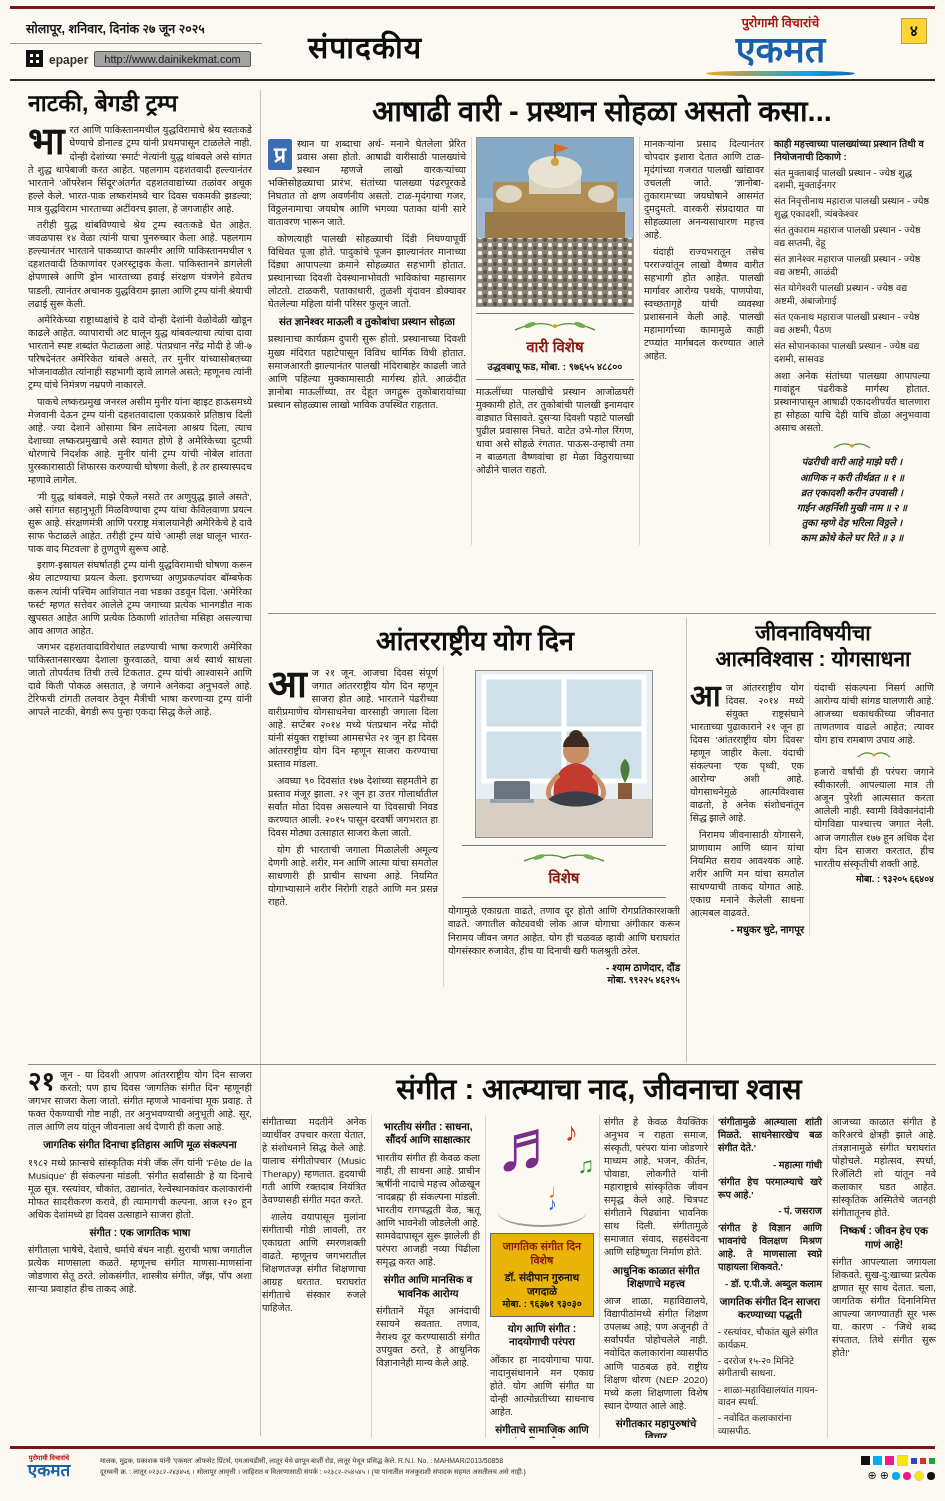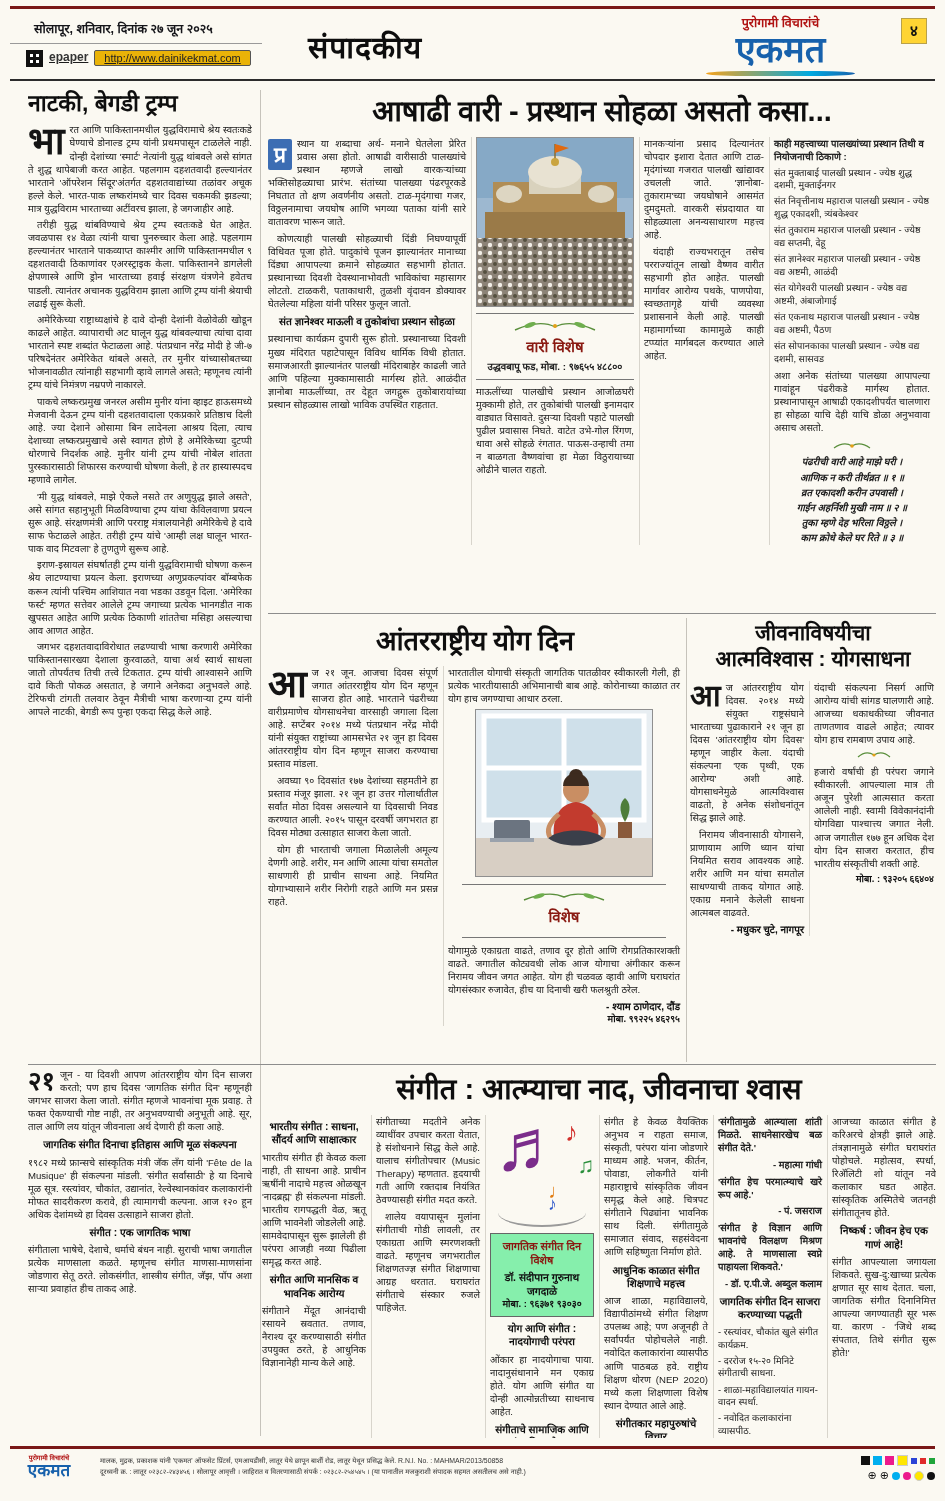--- a/index.html
+++ b/index.html
@@ -7,28 +7,28 @@
         font-family:"Liberation Sans","DejaVu Sans",sans-serif;color:#1c1c1c;overflow:hidden;}
   .abs{position:absolute;}
   .clip{overflow:hidden;}
   .hrule{position:absolute;background:#8d8d8d;height:1px;}
   .vrule{position:absolute;background:#c6c3bb;width:1px;}
   h1,h2{margin:0;font-weight:800;color:#0e0e0e;}
 
   
   .top-line{position:absolute;left:10px;top:6px;width:925px;height:3px;background:#7a1818;}
   .hdr{position:absolute;left:10px;top:12px;width:925px;height:64px;}
-  .hdr-date{position:absolute;left:16px;top:8px;font-size:12.5px;font-weight:600;color:#15151a;margin-left:8px;}
+  .hdr-date{position:absolute;left:16px;top:8px;font-size:12.5px;font-weight:600;color:#15151a;}
   .hdr-subline{position:absolute;left:0;top:31px;width:252px;height:1px;background:#9a9a9a;}
-  .ep-row{position:absolute;left:16px;top:38px;display:flex;align-items:flex-start;gap:6px;text-decoration:underline;}
+  .ep-row{position:absolute;left:16px;top:38px;display:flex;align-items:flex-end;gap:6px;}
   .qr{width:15px;height:15px;border:1px solid #111;background:#fff;
       background-image:repeating-linear-gradient(0deg,#111 0 3px,transparent 3px 6px),
                        repeating-linear-gradient(90deg,#111 0 3px,transparent 3px 6px);}
   .ep-label{font-size:12px;color:#333;font-weight:600;}
-  .url-box{border:1px solid #555;border-radius:2px;background:#eab308;padding:1px 9px;font-size:11px;color:#222;}
+  .url-box{border:1px solid #555;border-radius:2px;background:#a3a3a3;padding:1px 9px;font-size:11px;color:#222;}
   .hdr-center{position:absolute;left:250px;top:14px;width:210px;text-align:center;
               font-size:30px;font-weight:800;letter-spacing:1px;color:#0d0d0d;}
   .masthead{position:absolute;right:52px;top:2px;width:205px;text-align:center;}
   .m-tag{color:#b01212;font-size:12.5px;font-weight:700;}
   .m-brand{color:#1761ac;font-size:36px;font-weight:800;line-height:1.05;}
   .m-swoosh{height:5px;margin:2px 28px 0;border-radius:50%/100%;
             background:linear-gradient(90deg,#f5a21b,#00a9e0 70%,#1761ac);}
   .pagenum{position:absolute;right:8px;top:6px;width:24px;height:24px;background:#ffd433;
            border:1px solid #b9a14a;text-align:center;font-size:15px;font-weight:800;line-height:24px;color:#111;}
   .hdr-bottom{position:absolute;left:10px;top:79px;width:925px;height:2px;background:#2c2c2c;}
@@ -87,21 +87,21 @@
   .mcols{gap:10px;}
   .mcol{flex:1 1 0;}
   .music-art{position:relative;height:114px;margin-bottom:2px;}
   .note{position:absolute;line-height:1;}
   .n1{left:4px;top:-6px;font-size:72px;color:#7b2d8b;}
   .n2{right:16px;top:4px;font-size:26px;color:#d2302c;}
   .n3{right:0px;top:40px;font-size:22px;color:#2a8f3c;}
   .n4{right:26px;top:66px;font-size:20px;color:#e07b10;}
   .n5{left:58px;top:80px;font-size:18px;color:#2a55c9;}
   .staff{position:absolute;left:8px;bottom:2px;width:88px;height:26px;border-bottom:2px solid #9a9a9a;border-radius:50%;}
-  .music-box{border:1px solid #666;padding:5px 4px;text-align:center;margin:4px 0 5px;background:#86efac;}
+  .music-box{border:1px solid #666;padding:5px 4px;text-align:center;margin:4px 0 5px;background:#eab308;}
   .mb-title{color:#8a1a12;font-weight:800;font-size:11px;line-height:1.3;}
   .mb-author{font-weight:800;font-size:10.5px;margin-top:2px;color:#111;}
   .mb-mobile{font-size:9.5px;font-weight:700;color:#111;}
 
   
   .footer{left:10px;top:1446px;width:925px;height:48px;border-top:3px solid #7a1818;display:flex;gap:12px;padding-top:4px;box-sizing:border-box;}
   .f-logo{flex:0 0 78px;text-align:center;}
   .f-tag{color:#b01212;font-size:6.5px;font-weight:700;}
   .f-brand{color:#1761ac;font-size:17px;font-weight:800;line-height:1.1;}
   .f-text{flex:1;font-size:6.9px;line-height:1.6;color:#333;text-align:left;padding-top:2px;}
@@ -232,21 +232,20 @@
 
   <section class="abs clip art-yoga">
     <h2 class="yoga-h">आंतरराष्ट्रीय योग दिन</h2>
     <div class="cols">
       <div class="col c-y1 bodytxt">
         <p class="noindent"><span class="dropcap dc-lg">आ</span><span>ज २१ जून. आजचा दिवस संपूर्ण जगात आंतरराष्ट्रीय योग दिन म्हणून साजरा होत आहे. भारताने पंढरीच्या वारीप्रमाणेच योगसाधनेचा वारसाही जगाला दिला आहे. सप्टेंबर २०१४ मध्ये पंतप्रधान नरेंद्र मोदी यांनी संयुक्त राष्ट्रांच्या आमसभेत २१ जून हा दिवस आंतरराष्ट्रीय योग दिन म्हणून साजरा करण्याचा प्रस्ताव मांडला.</span></p>
         <p>अवघ्या ९० दिवसांत १७७ देशांच्या सहमतीने हा प्रस्ताव मंजूर झाला. २१ जून हा उत्तर गोलार्धातील सर्वांत मोठा दिवस असल्याने या दिवसाची निवड करण्यात आली. २०१५ पासून दरवर्षी जगभरात हा दिवस मोठ्या उत्साहात साजरा केला जातो.</p>
         <p>योग ही भारताची जगाला मिळालेली अमूल्य देणगी आहे. शरीर, मन आणि आत्मा यांचा समतोल साधणारी ही प्राचीन साधना आहे. नियमित योगाभ्यासाने शरीर निरोगी राहते आणि मन प्रसन्न राहते.</p>
       </div>
       <div class="col c-y2 bodytxt">
-        <p class="noindent">भारतातील योगाची संस्कृती जागतिक पातळीवर स्वीकारली गेली, ही प्रत्येक भारतीयासाठी अभिमानाची बाब आहे. कोरोनाच्या काळात तर योग हाच जगण्याचा आधार ठरला.</p>
         <svg class="photo yoga-photo" width="176" height="166" viewBox="0 0 176 166">
           <rect width="176" height="166" fill="#e8eef2"></rect>
           <rect x="8" y="6" width="160" height="104" fill="#cfe0ea" stroke="#ffffff" stroke-width="5"></rect>
           <line x1="88" y1="6" x2="88" y2="110" stroke="#ffffff" stroke-width="5"></line>
           <line x1="8" y1="58" x2="168" y2="58" stroke="#ffffff" stroke-width="5"></line>
           <rect y="128" width="176" height="38" fill="#d8cfc4"></rect>
           <rect x="142" y="112" width="14" height="16" fill="#8a5a3b"></rect>
           <path d="M149 112 C142 100 144 92 149 88 C154 92 156 100 149 112" fill="#4e7d3a"></path>
           <rect x="18" y="110" width="36" height="20" rx="2" fill="#6b7480"></rect>
           <rect x="14" y="128" width="44" height="4" fill="#9aa2ac"></rect>
@@ -301,28 +300,28 @@
         <p class="noindent"><span class="dropcap dc-lg" style="font-size:26px;line-height:24px">२१</span><span>जून - या दिवशी आपण आंतरराष्ट्रीय योग दिन साजरा करतो; पण हाच दिवस 'जागतिक संगीत दिन' म्हणूनही जगभर साजरा केला जातो. संगीत म्हणजे भावनांचा मूक प्रवाह. ते फक्त ऐकण्याची गोष्ट नाही, तर अनुभवण्याची अनुभूती आहे. सूर, ताल आणि लय यांतून जीवनाला अर्थ देणारी ही कला आहे.</span></p>
         <div class="subhead">जागतिक संगीत दिनाचा इतिहास आणि मूळ संकल्पना</div>
         <p class="noindent">१९८२ मध्ये फ्रान्सचे सांस्कृतिक मंत्री जॅक लँग यांनी 'Fête de la Musique' ही संकल्पना मांडली. 'संगीत सर्वांसाठी' हे या दिनाचे मूळ सूत्र. रस्त्यांवर, चौकांत, उद्यानांत, रेल्वेस्थानकांवर कलाकारांनी मोफत सादरीकरण करावे, ही त्यामागची कल्पना. आज १२० हून अधिक देशांमध्ये हा दिवस उत्साहाने साजरा होतो.</p>
         <div class="subhead">संगीत : एक जागतिक भाषा</div>
         <p class="noindent">संगीताला भाषेचे, देशाचे, धर्माचे बंधन नाही. सुराची भाषा जगातील प्रत्येक माणसाला कळते. म्हणूनच संगीत माणसा-माणसांना जोडणारा सेतू ठरते. लोकसंगीत, शास्त्रीय संगीत, जॅझ, पॉप अशा साऱ्या प्रवाहांत हीच ताकद आहे.</p>
       </div>
       <div class="music-main">
         <h1 class="music-h">संगीत : आत्म्याचा नाद, जीवनाचा श्वास</h1>
         <div class="cols mcols">
           <div class="col mcol bodytxt">
+            <p class="noindent">संगीताच्या मदतीने अनेक व्याधींवर उपचार करता येतात, हे संशोधनाने सिद्ध केले आहे. यालाच संगीतोपचार (Music Therapy) म्हणतात. हृदयाची गती आणि रक्तदाब नियंत्रित ठेवण्यासही संगीत मदत करते.</p>
+            <p>शालेय वयापासून मुलांना संगीताची गोडी लावली, तर एकाग्रता आणि स्मरणशक्ती वाढते. म्हणूनच जगभरातील शिक्षणतज्ज्ञ संगीत शिक्षणाचा आग्रह धरतात. घराघरांत संगीताचे संस्कार रुजले पाहिजेत.</p>
+          </div>
+          <div class="col mcol bodytxt">
             <div class="subhead">भारतीय संगीत : साधना, सौंदर्य आणि साक्षात्कार</div>
             <p class="noindent">भारतीय संगीत ही केवळ कला नाही, ती साधना आहे. प्राचीन ऋषींनी नादाचे महत्त्व ओळखून 'नादब्रह्म' ही संकल्पना मांडली. भारतीय रागपद्धती वेळ, ऋतू आणि भावनेशी जोडलेली आहे. सामवेदापासून सुरू झालेली ही परंपरा आजही नव्या पिढीला समृद्ध करत आहे.</p>
             <div class="subhead">संगीत आणि मानसिक व भावनिक आरोग्य</div>
             <p class="noindent">संगीताने मेंदूत आनंदाची रसायने स्रवतात. तणाव, नैराश्य दूर करण्यासाठी संगीत उपयुक्त ठरते, हे आधुनिक विज्ञानानेही मान्य केले आहे.</p>
-          </div>
-          <div class="col mcol bodytxt">
-            <p class="noindent">संगीताच्या मदतीने अनेक व्याधींवर उपचार करता येतात, हे संशोधनाने सिद्ध केले आहे. यालाच संगीतोपचार (Music Therapy) म्हणतात. हृदयाची गती आणि रक्तदाब नियंत्रित ठेवण्यासही संगीत मदत करते.</p>
-            <p>शालेय वयापासून मुलांना संगीताची गोडी लावली, तर एकाग्रता आणि स्मरणशक्ती वाढते. म्हणूनच जगभरातील शिक्षणतज्ज्ञ संगीत शिक्षणाचा आग्रह धरतात. घराघरांत संगीताचे संस्कार रुजले पाहिजेत.</p>
           </div>
           <div class="col mcol bodytxt">
             <div class="music-art">
               <span class="note n1">♬</span>
               <span class="note n2">♪</span>
               <span class="note n3">♫</span>
               <span class="note n4">♩</span>
               <span class="note n5">♪</span>
               <span class="staff"></span>
             </div>

